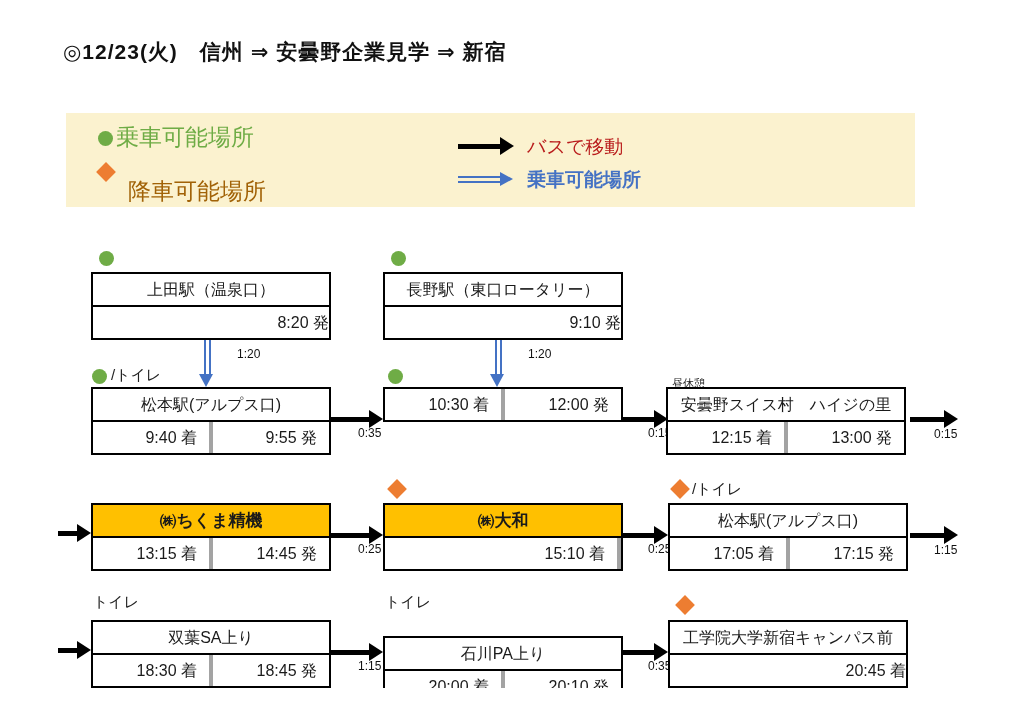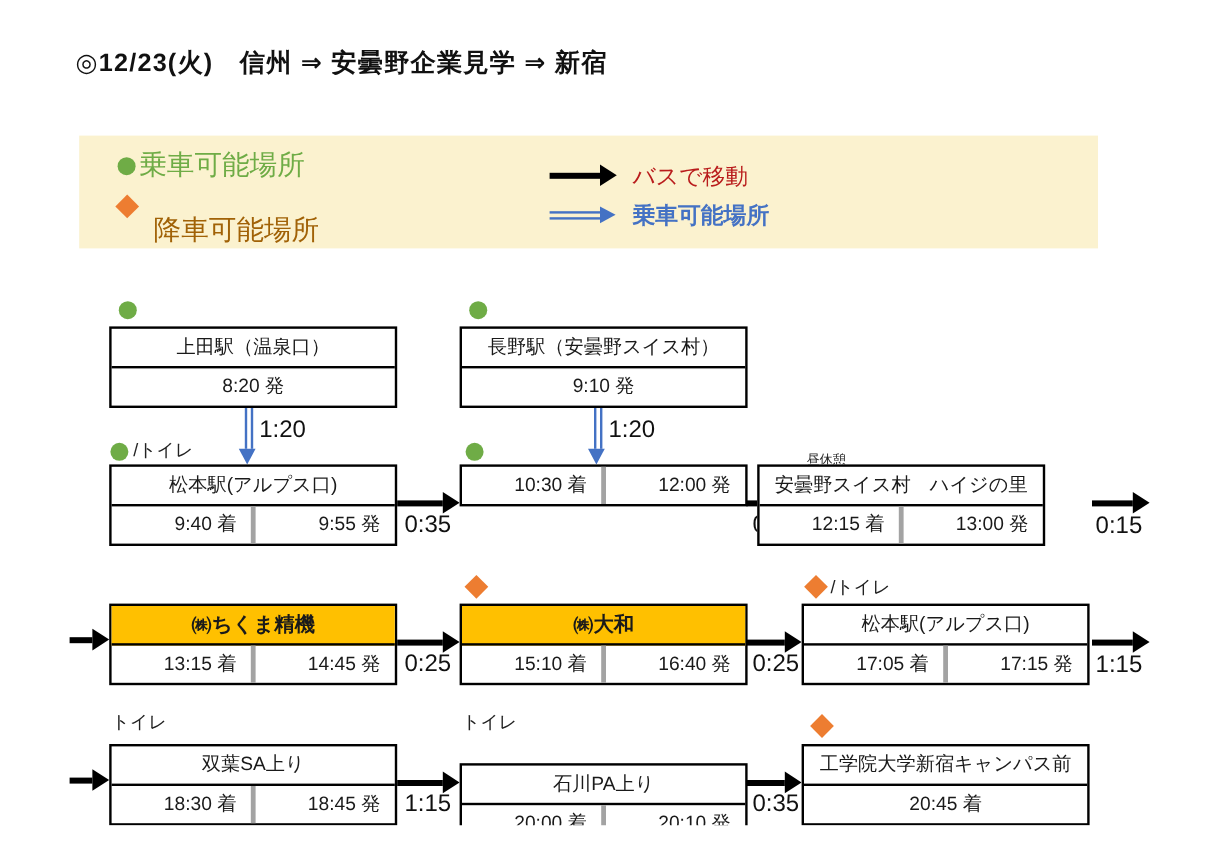--- a/index.html
+++ b/index.html
@@ -38,23 +38,23 @@
     border-top:7px solid transparent;border-bottom:7px solid transparent;border-left:13px solid #4472C4;}
 
   
   .box{position:absolute;width:240px;border:2px solid #000;background:#fff;box-sizing:border-box;}
   .box-title{height:31px;line-height:31px;border-bottom:2px solid #000;text-align:center;
     font-size:16px;white-space:nowrap;overflow:hidden;}
   .box-title.gold{background:#FFC000;font-weight:bold;font-size:17px;}
   .box-times{display:flex;height:31px;}
   .tcell{flex:1;line-height:31px;font-size:16px;text-align:right;box-sizing:border-box;padding-right:12px;}
   .tcell.arr{border-right:4px solid #a3a3a3;}
-  .tcell.single{text-align:center;padding-right:0;border-right:none;}
+  .tcell.single{text-align:right;padding-right:0;border-right:none;}
 
-  .duration{position:absolute;font-size:20px;color:#111;white-space:nowrap;}
+  .duration{position:absolute;font-size:12px;color:#111;white-space:nowrap;margin-left:21px;}
   .note{position:absolute;font-size:15px;color:#222;white-space:nowrap;}
 </style>
 </head>
 <body>
 
 <div id="canvas">
 
   <div class="page-title">◎12/23(火)　信州 ⇒ 安曇野企業見学 ⇒ 新宿</div>
 
   <div class="legend">
@@ -71,21 +71,21 @@
   <span class="green-circle" style="left:99px;top:251px;"></span>
   <div class="box" style="left:91px;top:272px;">
     <div class="box-title">上田駅（温泉口）</div>
     <div class="box-times">
         <div class="tcell single">8:20 発</div>
       </div>
   </div>
 
   <span class="green-circle" style="left:391px;top:251px;"></span>
   <div class="box" style="left:383px;top:272px;">
-    <div class="box-title">長野駅（安曇野スイス村）</div>
+    <div class="box-title">長野駅（東口ロータリー）</div>
     <div class="box-times">
         <div class="tcell single">9:10 発</div>
       </div>
   </div>
 
   <div class="taxi-arrow" style="left:204px;top:340px;"></div>
   <div class="duration" style="left:216px;top:347px;">1:20</div>
   <div class="taxi-arrow" style="left:495px;top:340px;"></div>
   <div class="duration" style="left:507px;top:347px;">1:20</div>
 
@@ -107,21 +107,21 @@
     <div class="box-times">
       <div class="tcell arr">10:30 着</div>
       <div class="tcell dep">12:00 発</div>
     </div>
   </div>
 
   <div class="bus-arrow" style="left:622px;top:417px;width:32px;"></div>
   <div class="duration" style="left:627px;top:426px;">0:15</div>
 
   <div class="note" style="left:672px;top:376px;font-size:11px;">昼休憩</div>
-  <div class="box" style="left:631px;top:387px;">
+  <div class="box" style="left:666px;top:387px;">
     <div class="box-title">安曇野スイス村　ハイジの里</div>
     <div class="box-times">
       <div class="tcell arr">12:15 着</div>
       <div class="tcell dep">13:00 発</div>
     </div>
   </div>
 
   <div class="bus-arrow" style="left:910px;top:417px;width:34px;"></div>
   <div class="duration" style="left:913px;top:427px;">0:15</div>
 
@@ -135,21 +135,20 @@
   </div>
 
   <div class="bus-arrow" style="left:331px;top:533px;width:38px;"></div>
   <div class="duration" style="left:337px;top:542px;">0:25</div>
 
   <span class="orange-diamond" style="left:390px;top:482px;"></span>
   <div class="box" style="left:383px;top:503px;">
     <div class="box-title gold">㈱大和</div>
     <div class="box-times">
       <div class="tcell arr">15:10 着</div>
-      <div class="tcell dep">16:40 発</div>
     </div>
   </div>
 
   <div class="bus-arrow" style="left:622px;top:533px;width:32px;"></div>
   <div class="duration" style="left:627px;top:542px;">0:25</div>
 
   <span class="orange-diamond" style="left:673px;top:482px;"></span>
   <div class="note" style="left:692px;top:480px;">/トイレ</div>
   <div class="box" style="left:668px;top:503px;">
     <div class="box-title">松本駅(アルプス口)</div>

